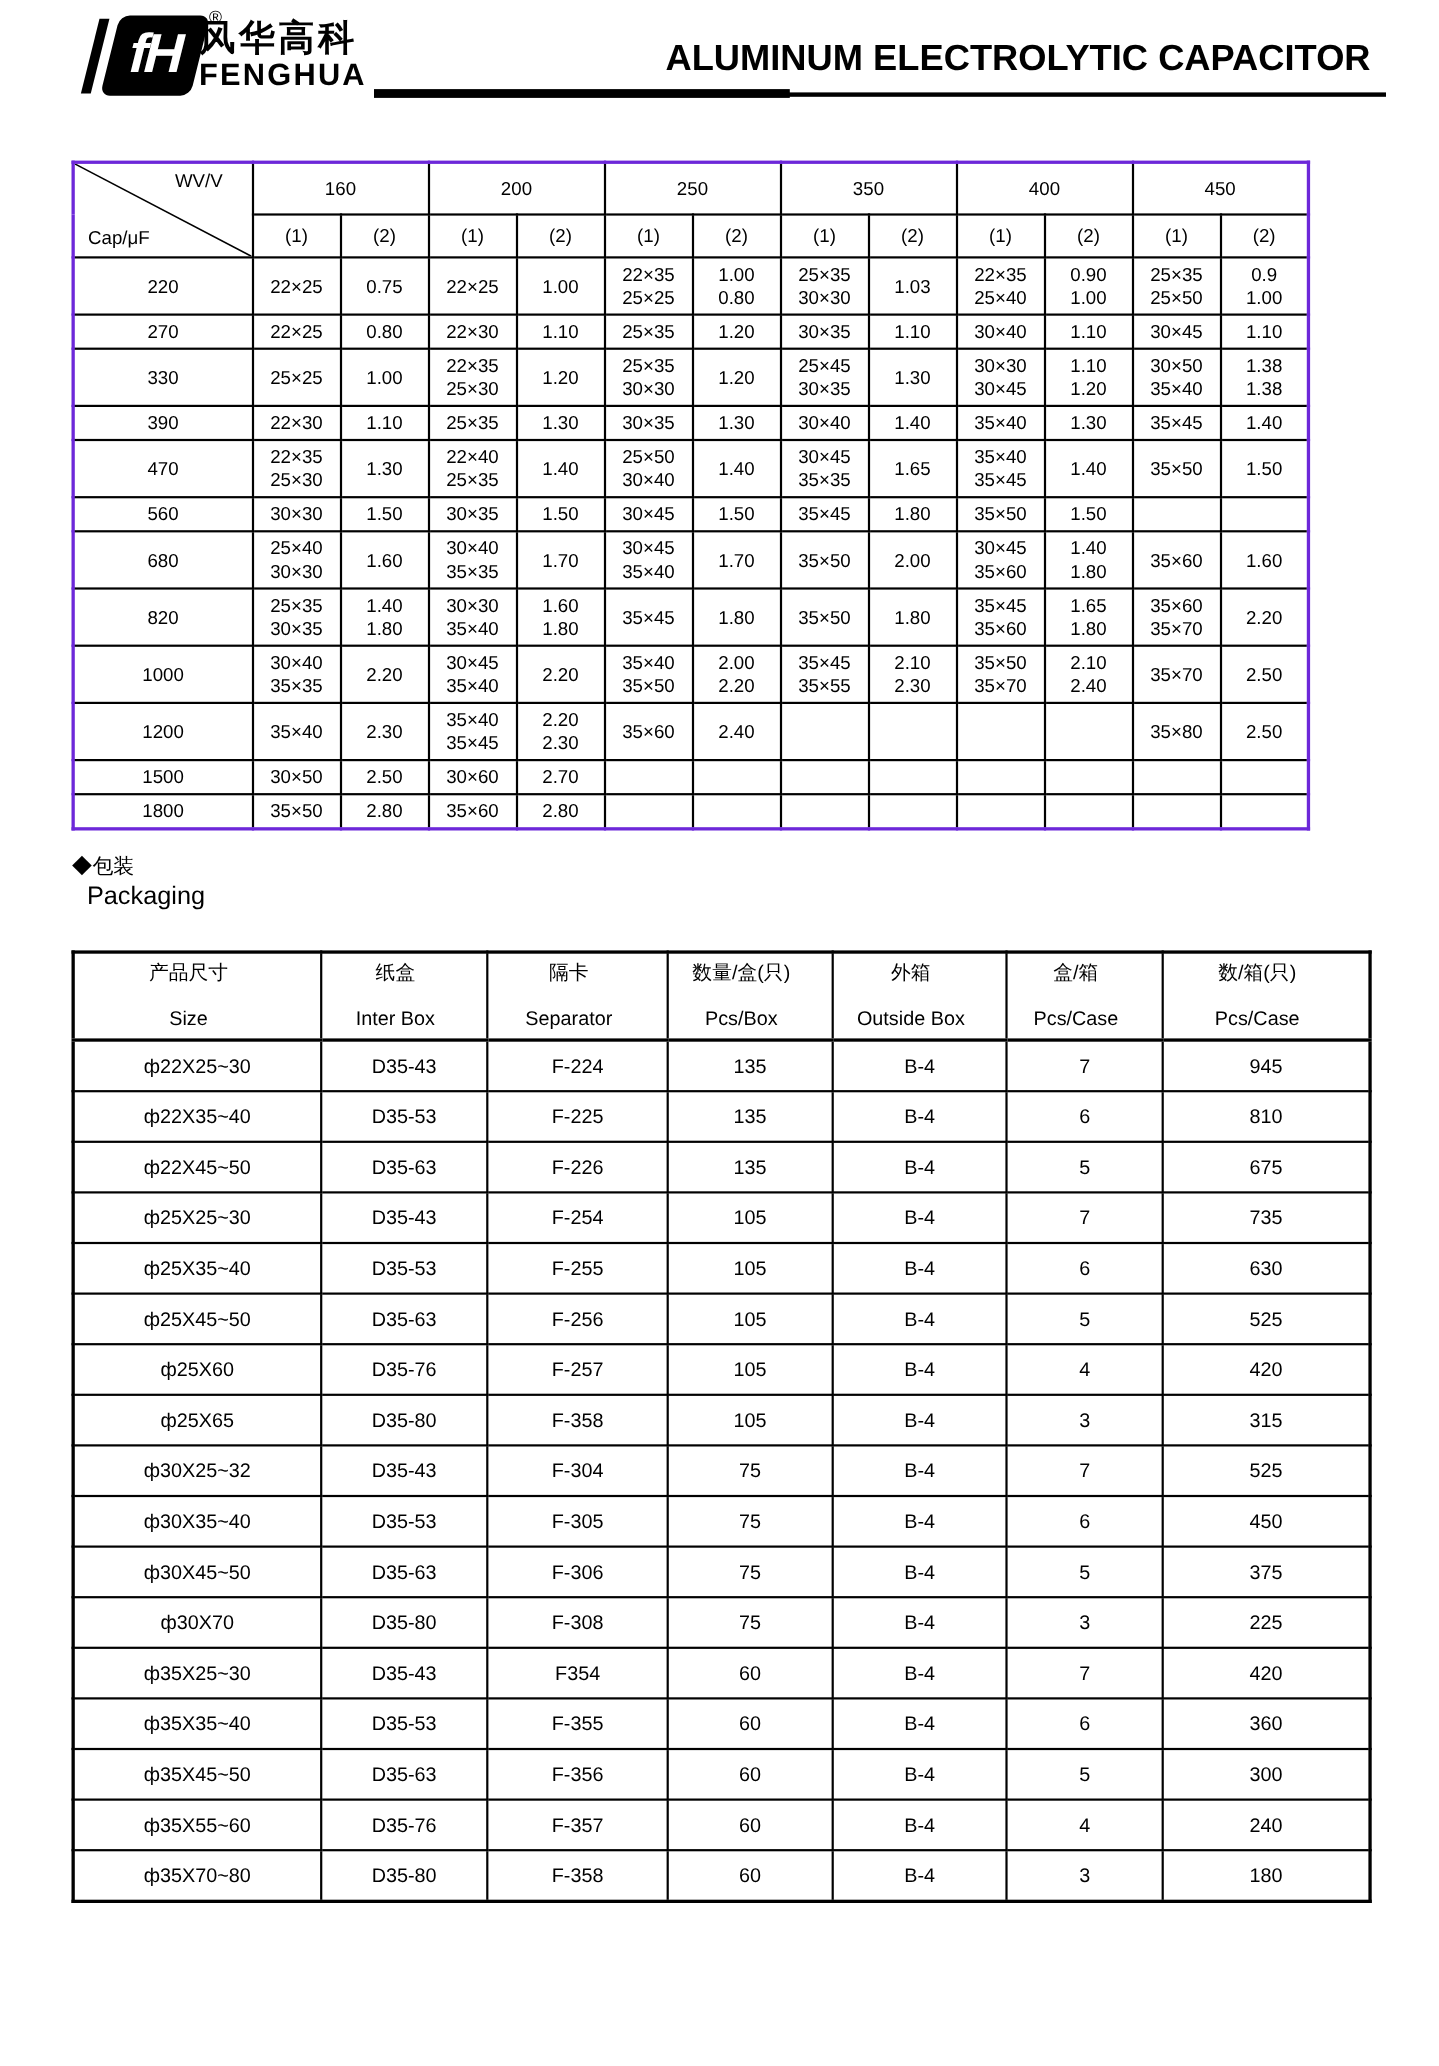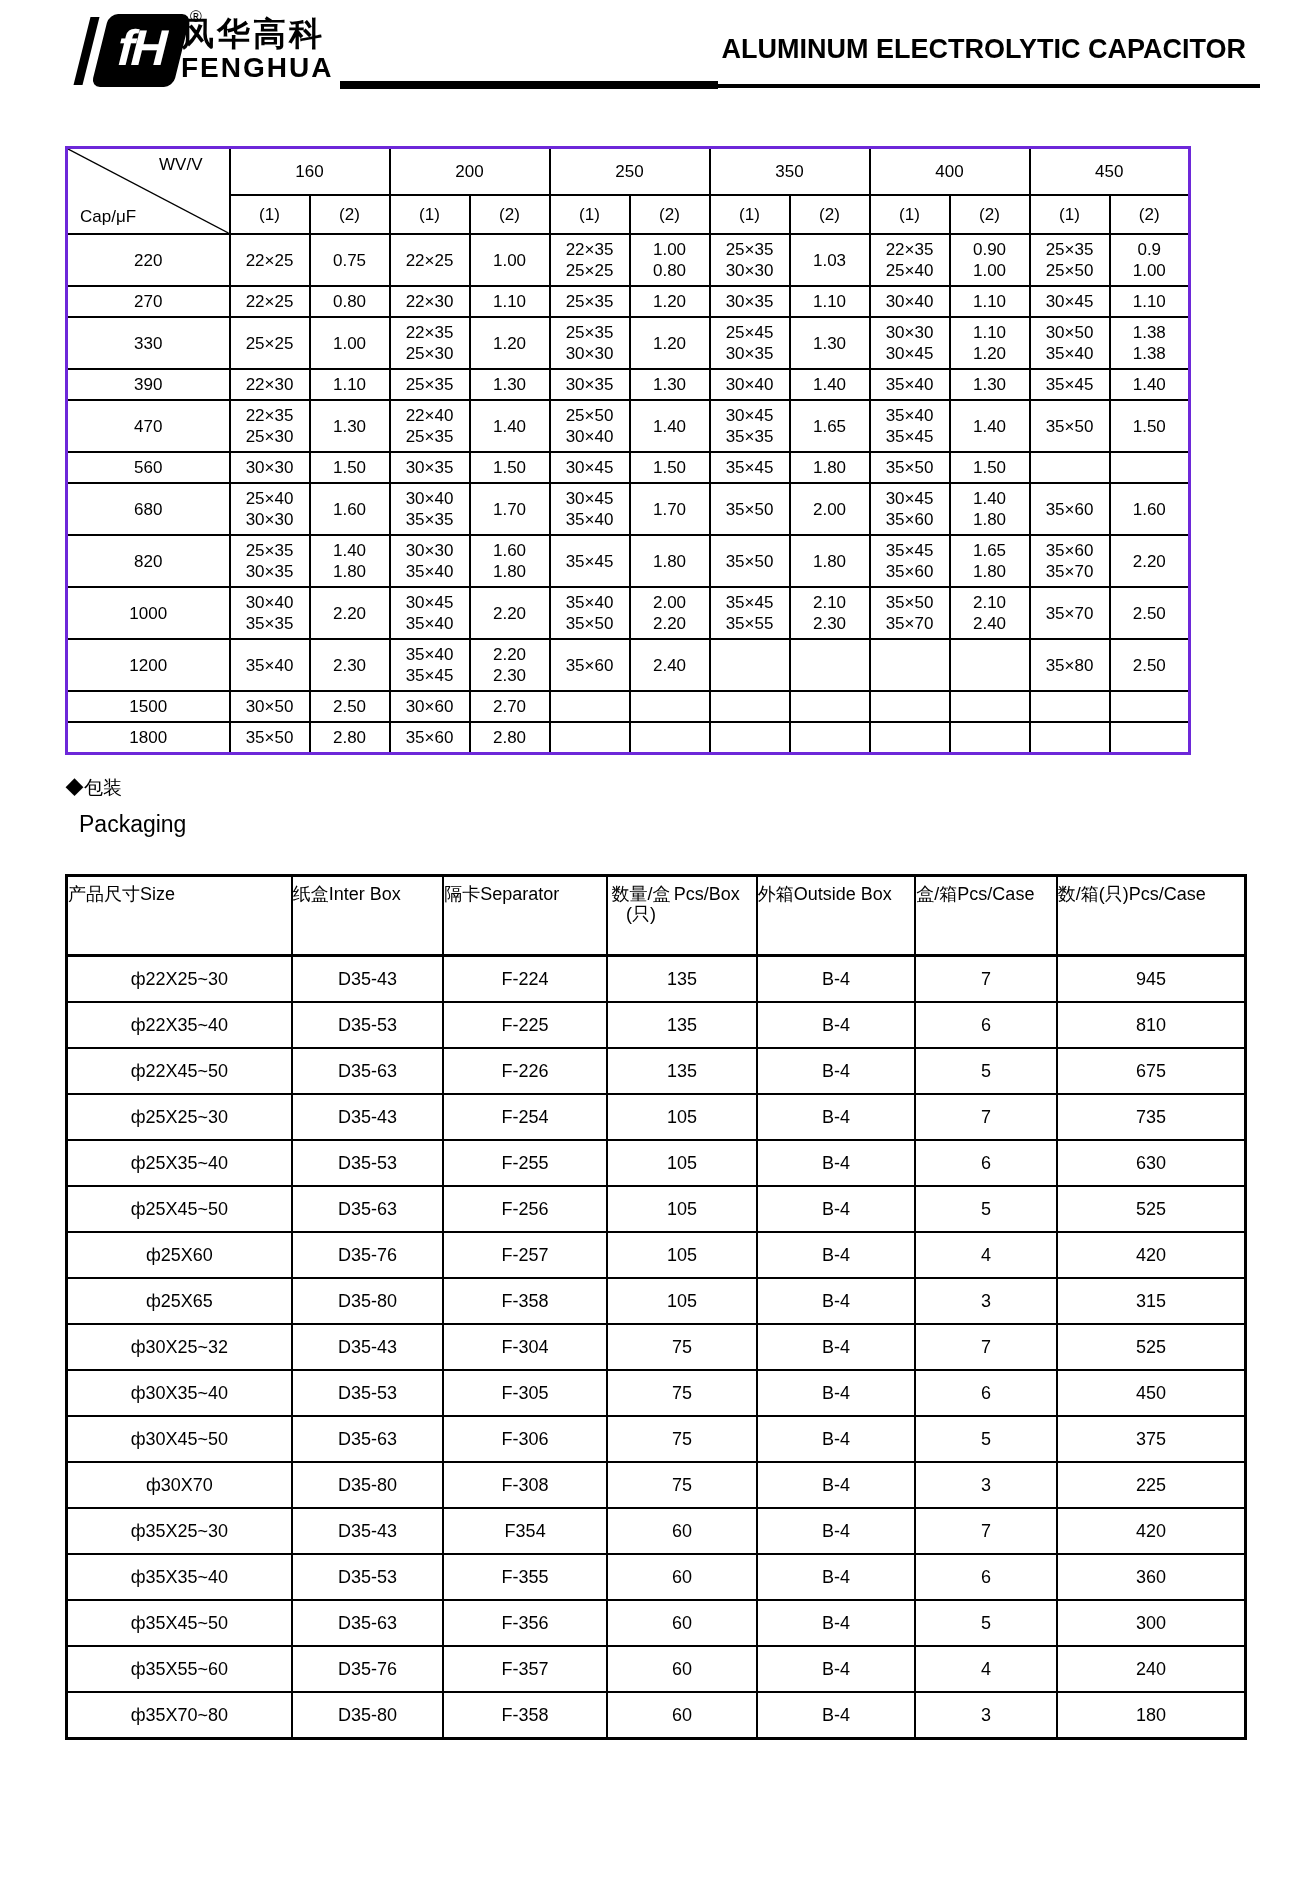--- a/index.html
+++ b/index.html
@@ -11,21 +11,21 @@
   
   .logo-mark { position:absolute; left:78px; top:14px; width:120px; height:78px; }
   .logo-slash { position:absolute; left:4px; top:3px; width:9px; height:68px; background:#000; transform:skewX(-14deg); }
   .logo-block { position:absolute; left:22px; top:0; width:82px; height:73px; background:#000; border-radius:9px;
                 transform:skewX(-14deg); display:flex; align-items:center; justify-content:center; }
   .logo-fh { color:#fff; font-weight:bold; font-size:50px; line-height:1; letter-spacing:-3px; margin-top:-6px; }
   .logo-reg { position:absolute; left:112px; top:-6px; font-size:16px; }
   .brand { position:absolute; left:181px; top:16px; }
   .brand-zh { font-size:33px; font-weight:bold; letter-spacing:3px; line-height:36px; }
   .brand-en { font-size:28px; font-weight:bold; letter-spacing:2px; line-height:28px; margin-top:2px; }
-  .doc-title { position:absolute; top:34px; right:62px; font-size:27px; font-weight:bold; white-space:nowrap; }
+  .doc-title { position:absolute; top:34px; right:62px; font-size:33px; font-weight:bold; white-space:nowrap; }
   .rule-main  { position:absolute; left:340px; top:84px; width:920px; height:4px; background:#000; }
   .rule-thick { position:absolute; left:340px; top:81px; width:378px; height:8px; background:#000; }
 
   
   .content { position:absolute; left:65px; top:146px; width:1190px; }
 
   
   #cap-table { border-collapse:collapse; table-layout:fixed; width:1123px; border:3px solid #6d28d9; }
   #cap-table col.c-cap { width:163px; }
   #cap-table col.c-val { width:80px; }
@@ -39,25 +39,25 @@
   .corner svg { position:absolute; left:0; top:0; width:100%; height:100%; }
   .corner .c-top    { position:absolute; top:5px; right:26px; font-size:17px; }
   .corner .c-bottom { position:absolute; bottom:6px; left:12px; font-size:17px; }
 
   
   .notes { margin-top:12px; }
   .note-line { font-size:19px; line-height:31px; white-space:pre-wrap; }
 
   
   .sec-zh { font-size:19px; margin-top:20px; }
-  .sec-en { font-size:23px; margin-top:10px; margin-left:14px; }
+  .sec-en { font-size:23px; margin-left:14px; }
 
   #pack-table { border-collapse:collapse; table-layout:fixed; width:1182px; border:3px solid #000; margin-top:36px; }
   #pack-table th { border:2px solid #000; border-bottom:3px solid #000; padding:0; font-weight:normal; }
-  #pack-table th .hwrap { display:flex; flex-direction:row; justify-content:flex-start; height:62px; padding:7px 16px 8px 0; }
+  #pack-table th .hwrap { display:flex; flex-direction:column; justify-content:space-between; height:62px; padding:7px 16px 8px 0; }
   #pack-table th .hzh, #pack-table th .hen { font-size:18px; line-height:20px; }
   #pack-table td { border:2px solid #000; text-align:center; vertical-align:middle; font-size:18px; height:42px; padding:1px; }
   #pack-table col.p0 { width:19.1%; } #pack-table col.p1 { width:12.85%; }
   #pack-table col.p2 { width:13.9%; } #pack-table col.p3 { width:12.7%; }
   #pack-table col.p4 { width:13.45%; } #pack-table col.p5 { width:12.0%; }
   #pack-table col.p6 { width:16.0%; }
 </style>
 </head>
 <body>
 

